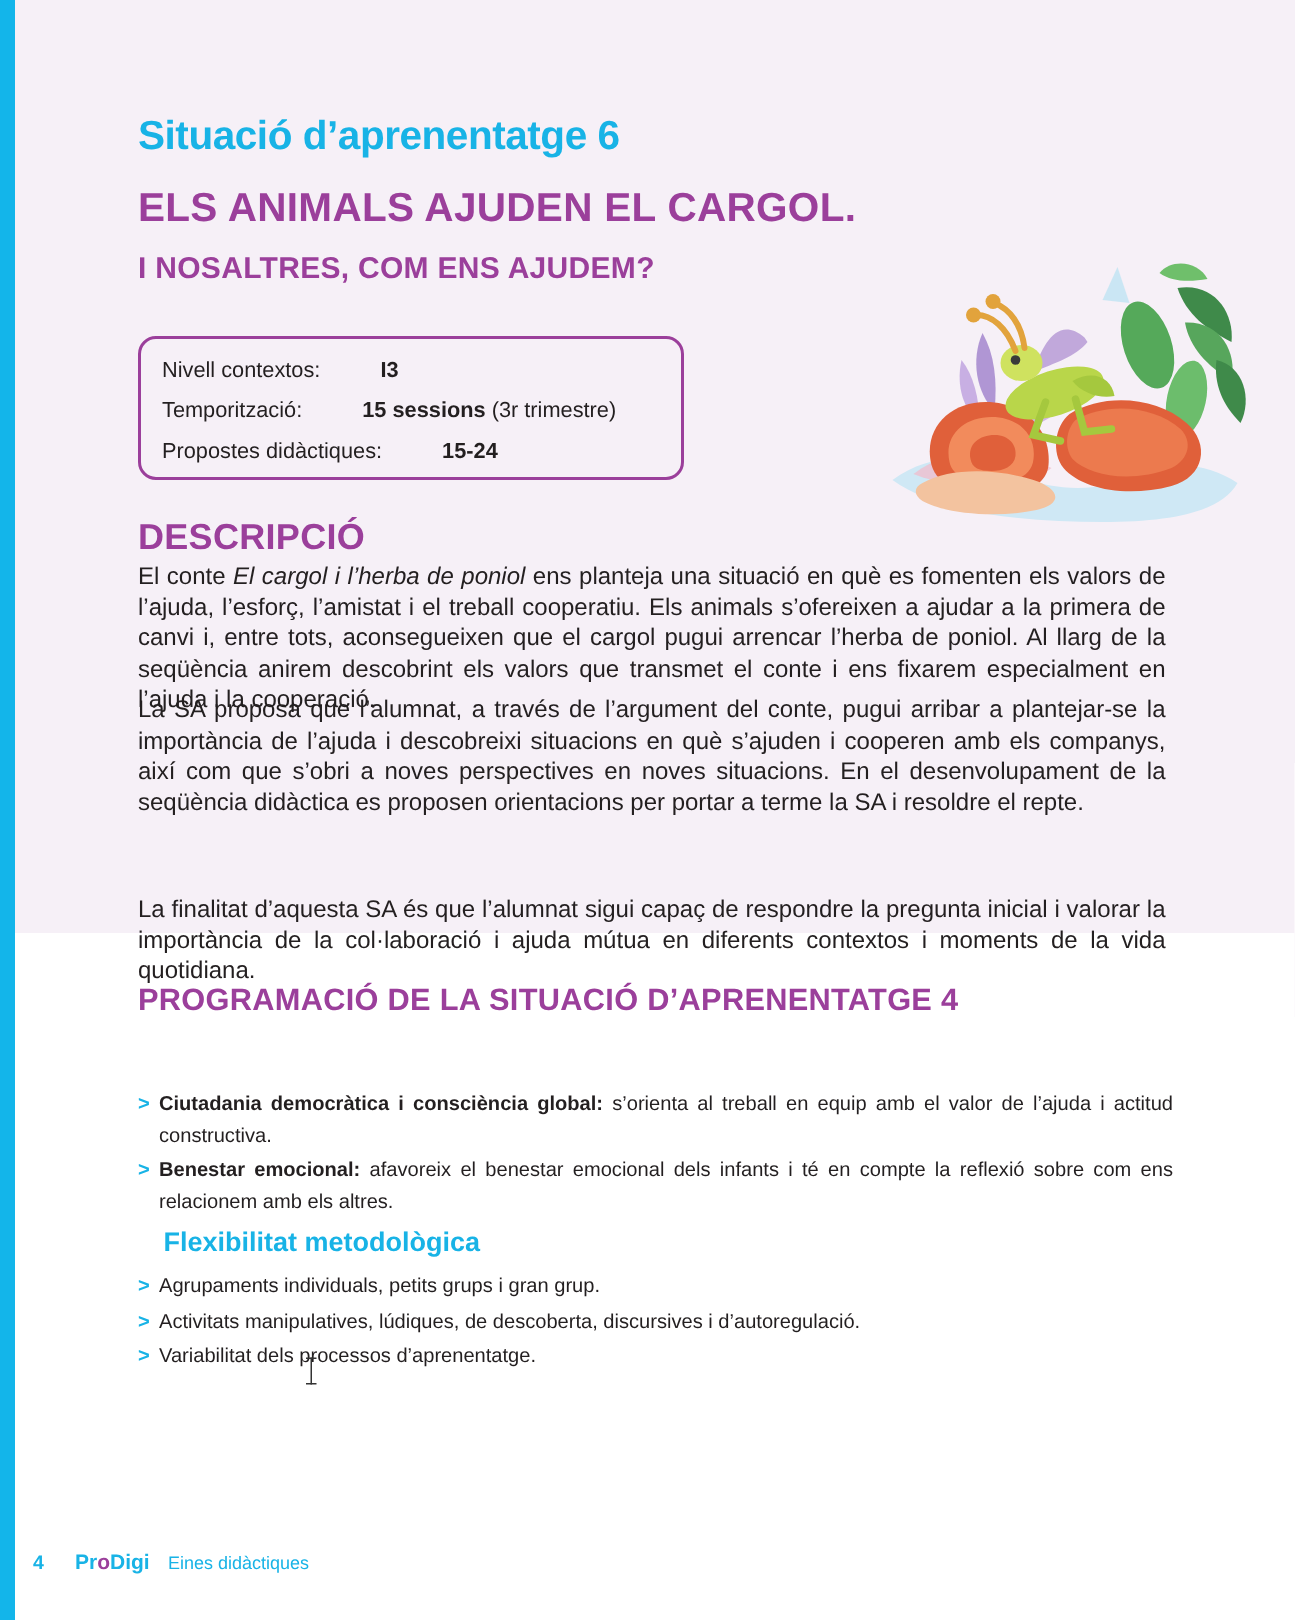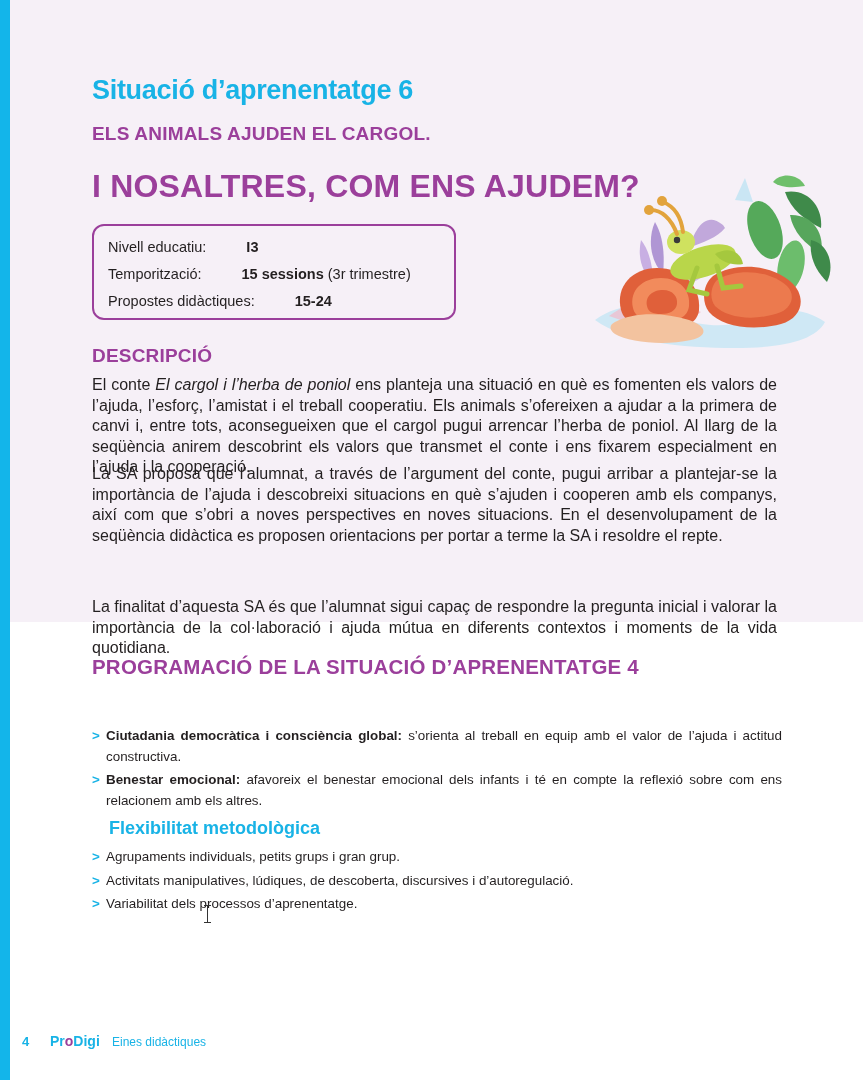--- a/index.html
+++ b/index.html
@@ -53,29 +53,29 @@
     position: absolute;
     left: 92px; top: 75px;
     font-size: 27px;
     font-weight: bold;
     color: #18b3e6;
     letter-spacing: -0.3px;
   }
   .title-1 {
     position: absolute;
     left: 92px; top: 123px;
-    font-size: 19px;
+    font-size: 27px;
     font-weight: bold;
     color: #9b3f9b;
     letter-spacing: 0.2px;
   }
   .title-2 {
     position: absolute;
     left: 92px; top: 168px;
-    font-size: 32px;
+    font-size: 20px;
     font-weight: bold;
     color: #9b3f9b;
     letter-spacing: 0.2px;
   }
 
   .info-box {
     position: absolute;
     left: 92px; top: 224px;
     width: 364px;
     height: 96px;
@@ -98,21 +98,21 @@
 
   
   .illus {
     position: absolute;
     left: 585px; top: 170px;
     width: 250px; height: 185px;
   }
 
   .section-head-purple {
     position: absolute;
-    font-size: 19px;
+    font-size: 24px;
     font-weight: bold;
     color: #9b3f9b;
     letter-spacing: 0.2px;
   }
   .descripcio-head { left: 92px; top: 345px; }
 
   .para {
     position: absolute;
     left: 92px;
     width: 685px;
@@ -226,21 +226,21 @@
   <div class="bottom-section"></div>
 
   <div class="content">
 
     <div class="kicker">Situació d’aprenentatge 6</div>
     <div class="title-1">ELS ANIMALS AJUDEN EL CARGOL.</div>
     <div class="title-2">I NOSALTRES, COM ENS AJUDEM?</div>
 
     <div class="info-box">
       <div class="info-line l1">
-        <span>Nivell educatiu:</span>
+        <span>Nivell contextos:</span>
         <b>I3</b>
       </div>
       <div class="info-line l2">
         <span>Temporització:</span>
         <b>15 sessions</b>
         <span>(3r trimestre)</span>
       </div>
       <div class="info-line l3">
         <span>Propostes didàctiques:</span>
         <b>15-24</b>

